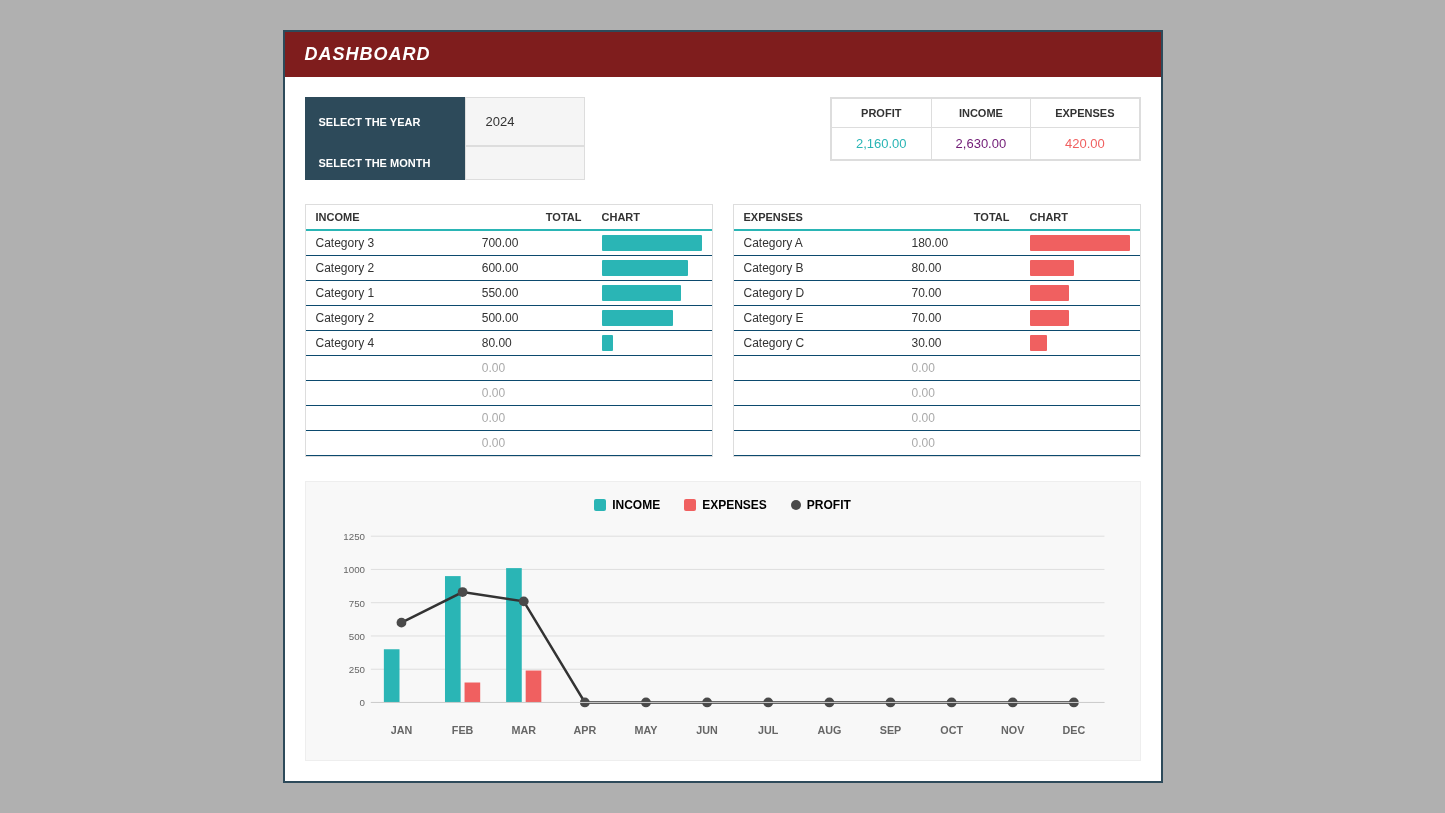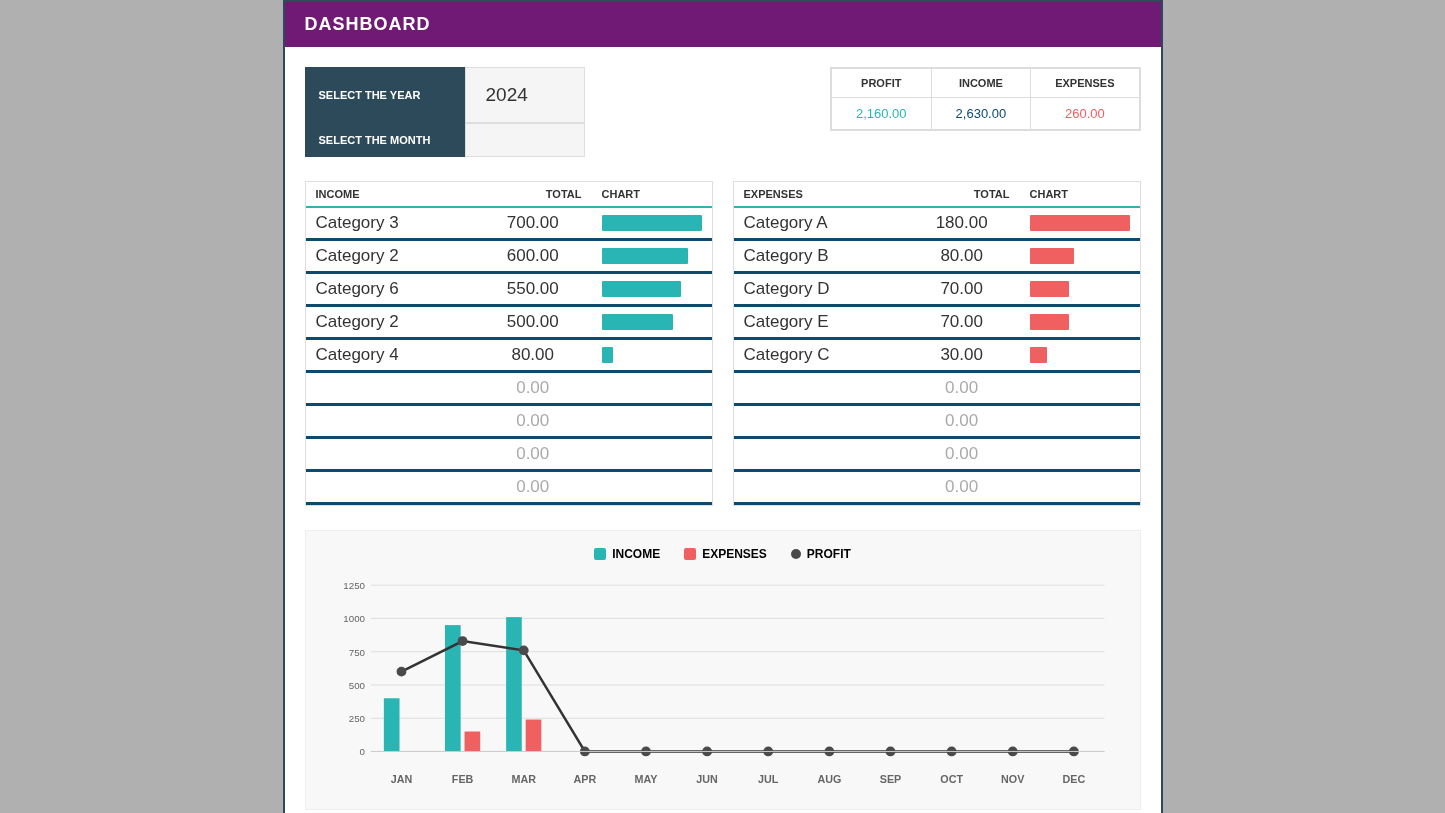--- a/index.html
+++ b/index.html
@@ -11,22 +11,23 @@
       min-height: 100vh;
       font-family: Arial, sans-serif;
     }
     .dashboard-container {
       background: #2d4a5a;
       width: 880px;
       padding: 0;
       border: 2px solid #2d4a5a;
     }
     .dashboard-header {
-      background: #701a75;
+      background: #7f1d1d;
       padding: 12px 20px;
+      font-style: italic;
     }
     .dashboard-header h1 {
       color: white;
       font-size: 18px;
       font-weight: bold;
       letter-spacing: 1px;
     }
     .dashboard-body {
       background: white;
       padding: 20px;
@@ -54,21 +55,21 @@
       font-weight: bold;
       padding: 4px 14px;
       width: 160px;
       display: flex;
       align-items: center;
     }
     .selector-value {
       background: #f5f5f5;
       border: 1px solid #ddd;
       padding: 16px 20px;
-      font-size: 19px;
+      font-size: 13px;
       color: #333;
       width: 120px;
       display: flex;
       align-items: center;
     }
     .summary-table {
       border: 1px solid #ddd;
       font-size: 12px;
     }
     .summary-table table {
@@ -84,21 +85,21 @@
       background: white;
     }
     .summary-table td {
       padding: 8px 24px;
       text-align: center;
       font-size: 13px;
       font-weight: normal;
       border: 1px solid #ddd;
     }
     .profit-val { color: #2ab5b5; }
-    .income-val { color: #0c4a6e; margin-left: 9px; }
+    .income-val { color: #701a75; margin-left: 9px; }
     .expenses-val { color: #f06060; }
 
     
     .tables-section {
       display: flex;
       gap: 20px;
       margin-bottom: 24px;
     }
     .data-table {
       flex: 1;
@@ -114,25 +115,25 @@
       text-align: left;
       font-weight: bold;
       font-size: 11px;
       color: #333;
       border-bottom: 2px solid #2ab5b5;
       background: white;
     }
     .data-table th.right { text-align: right; }
     .data-table td {
       padding: 5px 10px;
-      font-size: 17px;
+      font-size: 12px;
       color: #333;
-      border-bottom: 3px solid #0c4a6e;
-    }
-    .data-table td.right { text-align: center; }
+      border-bottom: 1px solid #0c4a6e;
+    }
+    .data-table td.right { text-align: left; }
     .data-table .chart-cell {
       width: 120px;
       padding: 4px 10px;
     }
     .bar {
       height: 16px;
       border-radius: 1px;
     }
     .bar-income { background: #2ab5b5; }
     .bar-expense { background: #f06060; }
@@ -204,21 +205,21 @@
             <tr>
               <th>PROFIT</th>
               <th>INCOME</th>
               <th>EXPENSES</th>
             </tr>
           </thead>
           <tbody>
             <tr>
               <td class="profit-val">2,160.00</td>
               <td class="income-val">2,630.00</td>
-              <td class="expenses-val">260.00</td>
+              <td class="expenses-val">420.00</td>
             </tr>
           </tbody>
         </table>
       </div>
     </div>
 
     <div class="tables-section">
 
       <div class="data-table">
         <table>
@@ -238,21 +239,21 @@
     </td>
   </tr>
               <tr>
     <td>Category 2</td>
     <td class="right">600.00</td>
     <td class="chart-cell">
       <div class="bar bar-income" style="width:86%;"></div>
     </td>
   </tr>
               <tr>
-    <td>Category 6</td>
+    <td>Category 1</td>
     <td class="right">550.00</td>
     <td class="chart-cell">
       <div class="bar bar-income" style="width:79%;"></div>
     </td>
   </tr>
               <tr>
     <td>Category 2</td>
     <td class="right">500.00</td>
     <td class="chart-cell">
       <div class="bar bar-income" style="width:71%;"></div>

